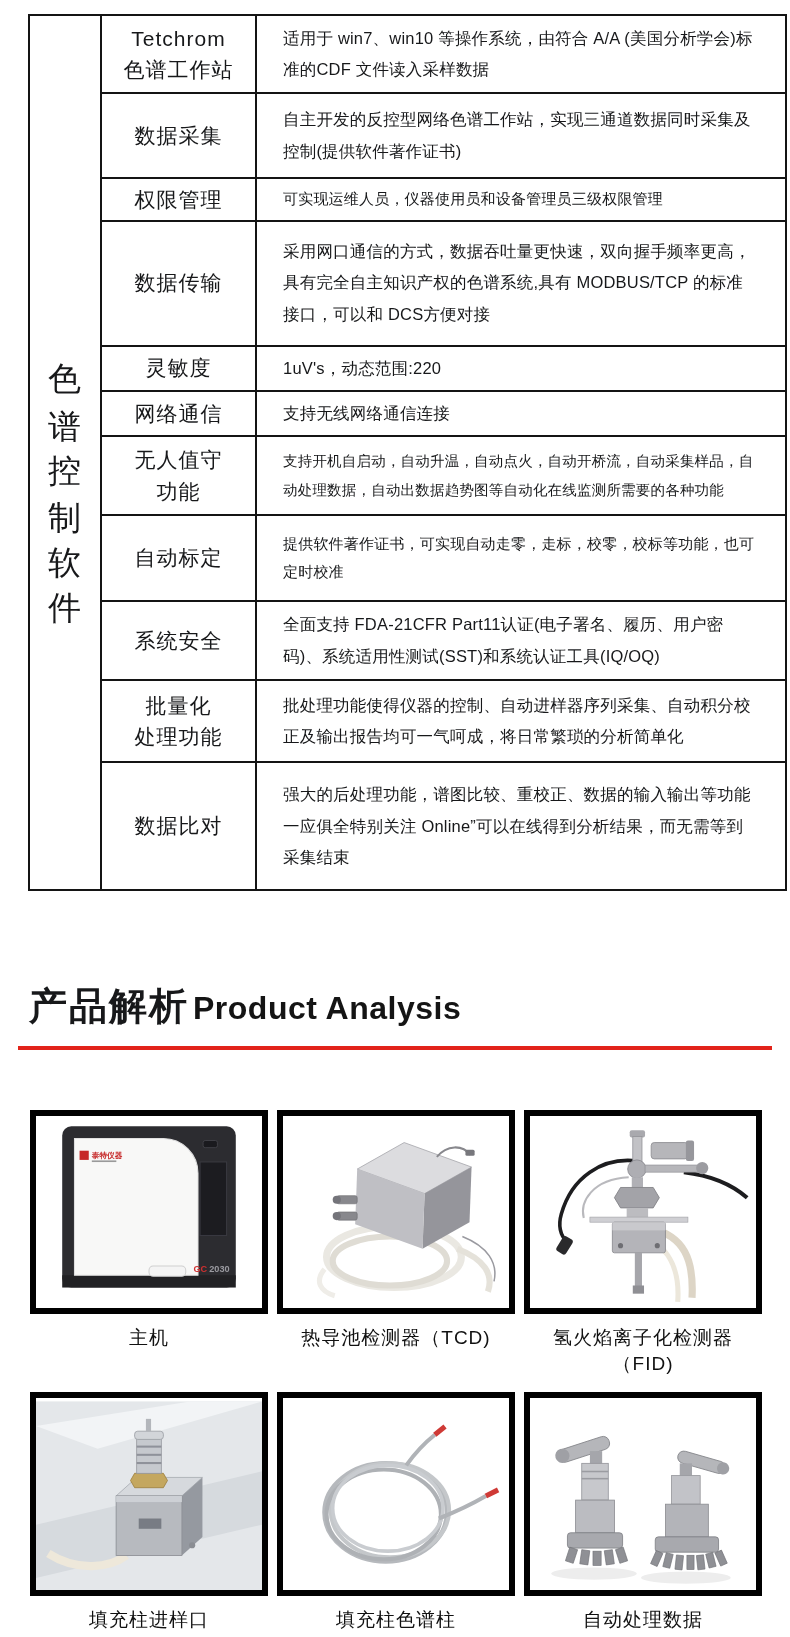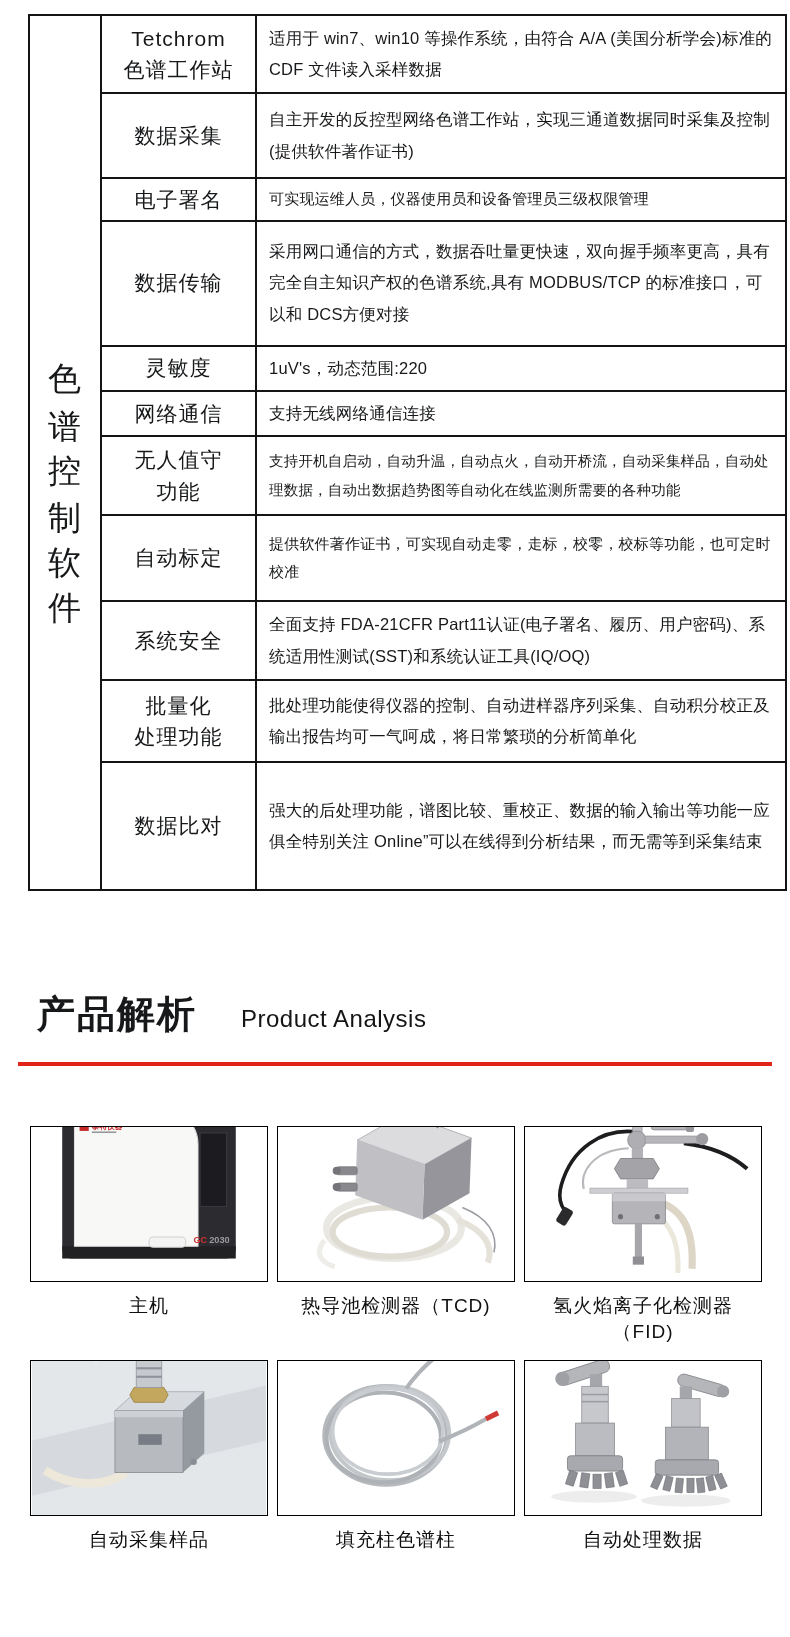--- a/index.html
+++ b/index.html
@@ -15,44 +15,44 @@
   .vtext {
     display:inline-block; writing-mode:vertical-rl; text-orientation:upright;
     font-size:33px; line-height:1; letter-spacing:46px; margin-bottom:-46px; font-weight:500;
   }
   .feat {
     width:155px; text-align:center; font-size:21px; line-height:1.5;
     white-space:pre-line; letter-spacing:1px; padding:4px 6px;
   }
   .desc {
     width:530px; text-align:left; font-size:16.5px; line-height:1.9;
-    padding:6px 12px; letter-spacing:0.2px;
+    padding:6px 26px; letter-spacing:0.2px;
   }
   tr.r-sm .desc {font-size:15px;border-radius:12px;}
   tr.r-xs .desc {font-size:14.5px; line-height:1.95;}
   tr.h78 {height:78px;} tr.h85 {height:85px;} tr.h41 {height:41px;}
   tr.h125{height:125px;} tr.h40 {height:40px;border-radius:9px;} tr.h45 {height:45px;}
   tr.h79 {height:79px;} tr.h86 {height:86px;} tr.h82 {height:82px;}
   tr.h128{height:128px;}
 
   
   .section-head {margin:86px 0 0 25px; display:flex; align-items:baseline;}
-  .title-cn {font-size:38px; font-weight:800; letter-spacing:2px; margin:12px;}
-  .title-en {font-size:24px; font-weight:400; margin-left:32px; letter-spacing:0.5px; color:#141414;}
+  .title-cn {font-size:38px; font-weight:800; letter-spacing:2px; margin:4px;}
+  .title-en {font-size:32px; font-weight:700; letter-spacing:0.5px; color:#141414;}
   .red-rule {height:4px; margin:10px 18px 0 18px;}
 
   
   .product-grid {
     margin:60px 30px 0 30px; display:grid;
     grid-template-columns:repeat(3,238px); column-gap:9px;
   }
   .product {display:flex; flex-direction:column;}
   .product-card {
-    border:1px solid #000000; height:156px; box-sizing:border-box; background:#fff;
-    display:flex; align-items:flex-end; justify-content:center; overflow:hidden;
+    border:6px solid #000000; height:204px; box-sizing:border-box; background:#fff;
+    display:flex; align-items:flex-start; justify-content:center; overflow:hidden;
   }
   .product-caption {text-align:center; font-size:19px; margin:11px 0 15px; letter-spacing:1px; color:#111;}
 </style>
 </head>
 <body>
 
 <div class="page">
 
   <table class="spec-table">
     <tbody>
@@ -60,21 +60,21 @@
       <td class="vhead" rowspan="11"><span class="vtext">色谱控制软件</span></td>
       <td class="feat">Tetchrom
 色谱工作站</td>
       <td class="desc">适用于 win7、win10 等操作系统，由符合 A/A (美国分析学会)标准的CDF 文件读入采样数据</td>
     </tr>
     <tr class="h85">
       <td class="feat">数据采集</td>
       <td class="desc">自主开发的反控型网络色谱工作站，实现三通道数据同时采集及控制(提供软件著作证书)</td>
     </tr>
     <tr class="h41 r-sm">
-      <td class="feat">电子署名</td>
+      <td class="feat">权限管理</td>
       <td class="desc">可实现运维人员，仪器使用员和设备管理员三级权限管理</td>
     </tr>
     <tr class="h125">
       <td class="feat">数据传输</td>
       <td class="desc">采用网口通信的方式，数据吞吐量更快速，双向握手频率更高，具有完全自主知识产权的色谱系统,具有 MODBUS/TCP 的标准接口，可以和 DCS方便对接</td>
     </tr>
     <tr class="h40">
       <td class="feat">灵敏度</td>
       <td class="desc">1uV's，动态范围:220</td>
     </tr>
@@ -203,21 +203,21 @@
           <polygon points="96,84 124,84 128,77 124,70 96,70 92,77" fill="#c4a75f" stroke="#9c7f3d" stroke-width="0.8"></polygon>
           <rect x="98" y="36" width="24" height="34" fill="#c6c9ce" stroke="#979aa0" stroke-width="0.8"></rect>
           <line x1="98" y1="44" x2="122" y2="44" stroke="#8f929a" stroke-width="2"></line>
           <line x1="98" y1="52" x2="122" y2="52" stroke="#8f929a" stroke-width="2"></line>
           <line x1="98" y1="60" x2="122" y2="60" stroke="#8f929a" stroke-width="2"></line>
           <rect x="96" y="29" width="28" height="8" rx="3" fill="#d2d5d9" stroke="#9a9da3" stroke-width="0.8"></rect>
           <rect x="107" y="17" width="5" height="12" fill="#b3b6bb"></rect>
           <circle cx="152" cy="140" r="3" fill="#8a8d93"></circle>
         </svg>
       </div>
-      <div class="product-caption">自动采集样品</div>
+      <div class="product-caption">填充柱进样口</div>
     </div>
 
     <div class="product">
       <div class="product-card">
         <svg width="226" height="194" viewBox="0 0 220 190">
           <ellipse cx="100" cy="112" rx="60" ry="48" stroke="#b6b9bd" stroke-width="4.5" fill="none"></ellipse>
           <ellipse cx="104" cy="110" rx="58" ry="46" stroke="#c4c7ca" stroke-width="4" fill="none"></ellipse>
           <ellipse cx="98" cy="114" rx="56" ry="44" stroke="#aeb1b5" stroke-width="4" fill="none"></ellipse>
           <ellipse cx="102" cy="108" rx="54" ry="42" stroke="#c9ccd0" stroke-width="3.5" fill="none"></ellipse>
           <path d="M120 66 C 130 52, 138 44, 148 36" stroke="#b0b3b7" stroke-width="4" fill="none"></path>

